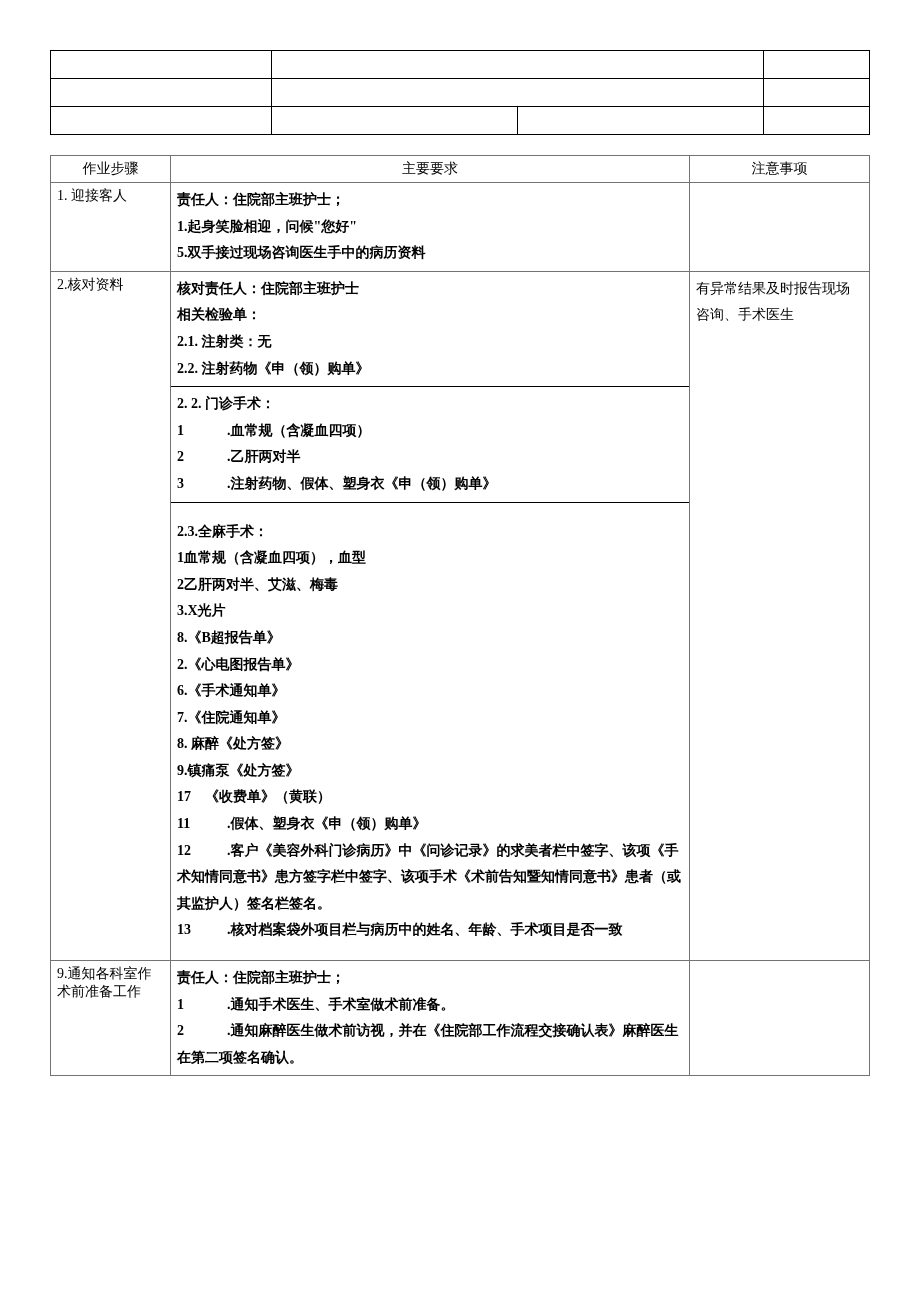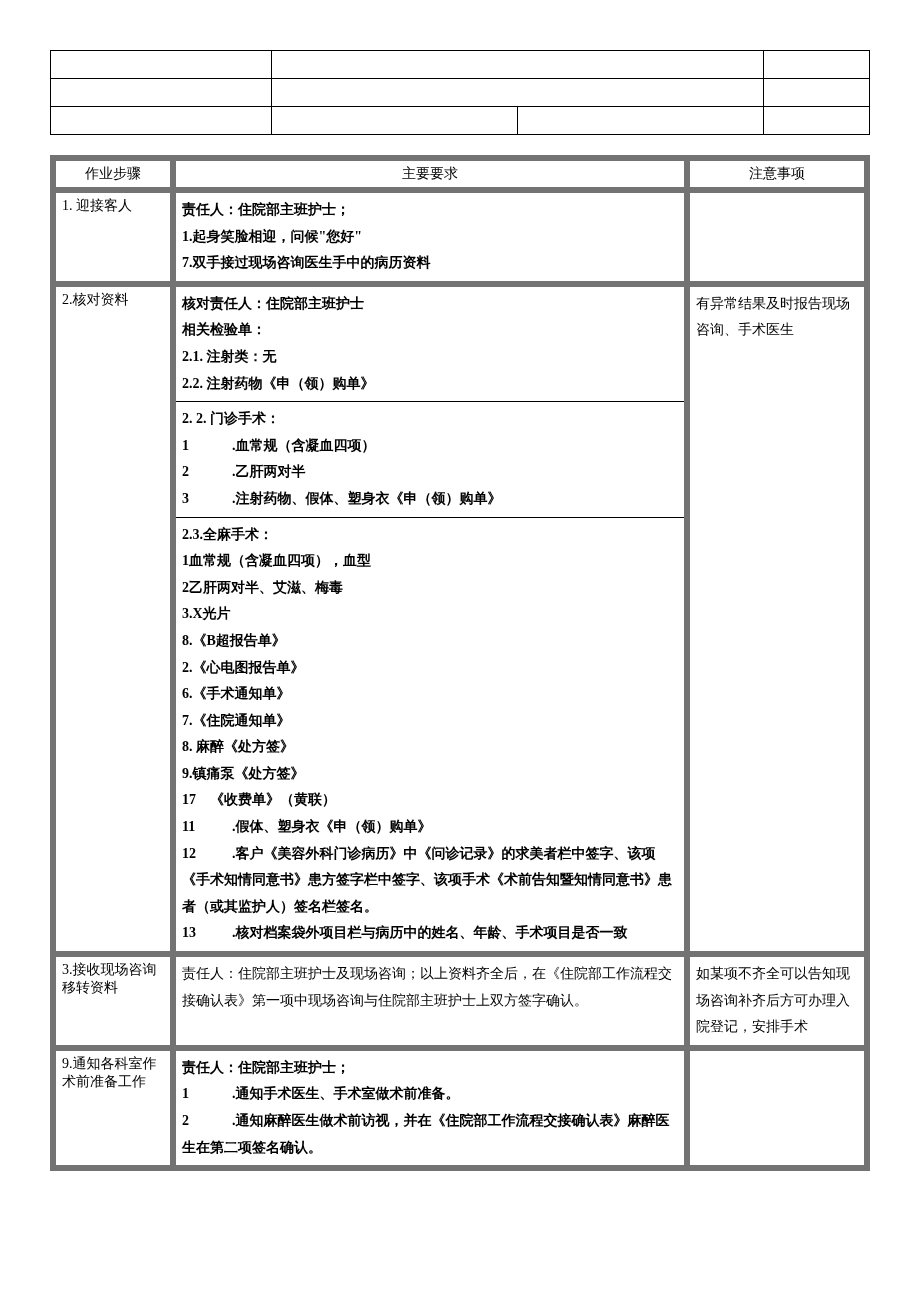--- a/index.html
+++ b/index.html
@@ -22,21 +22,21 @@
     .header-table td {
       border: 1px solid #000;
       height: 28px;
       padding: 4px 8px;
     }
     .main-table {
       width: 100%;
       border-collapse: collapse;
     }
     .main-table td, .main-table th {
-      border: 6px solid #737373;
+      border: 1px solid #737373;
       padding: 4px 6px;
       vertical-align: top;
       text-align: left;
       font-weight: normal;
     }
     .main-table th {
       text-align: center;
     }
     .col-step {
       width: 120px;
@@ -88,21 +88,21 @@
       <th class="col-note">注意事项</th>
     </tr>
   </thead>
   <tbody>
     <tr>
       <td class="col-step">1. 迎接客人</td>
       <td>
         <div class="req-block">
           <p>责任人：住院部主班护士；</p>
           <p>1.起身笑脸相迎，问候"您好"</p>
-          <p>7.双手接过现场咨询医生手中的病历资料</p>
+          <p>5.双手接过现场咨询医生手中的病历资料</p>
         </div>
       </td>
       <td class="col-note"></td>
     </tr>
 
     <tr>
       <td class="col-step">2.核对资料</td>
       <td style="padding:0">
         <div class="req-block" style="padding:4px 6px">
           <p>核对责任人：住院部主班护士</p>
@@ -111,45 +111,40 @@
           <p>2.2. 注射药物《申（领）购单》</p>
         </div>
         <div style="border-top:1px solid #000"></div>
         <div class="req-block" style="padding:4px 6px">
           <p>2. 2. 门诊手术：</p>
           <p><span class="num-sp">1</span><span>.血常规（含凝血四项）</span></p>
           <p><span class="num-sp">2</span><span>.乙肝两对半</span></p>
           <p><span class="num-sp">3</span><span>.注射药物、假体、塑身衣《申（领）购单》</span></p>
         </div>
         <div style="border-top:1px solid #000"></div>
-        <div class="req-block" style="padding:4px 6px">
+        <div class="req-block" style="padding:16px 6px">
           <p>2.3.全麻手术：</p>
           <p>1血常规（含凝血四项），血型</p>
           <p>2乙肝两对半、艾滋、梅毒</p>
           <p>3.X光片</p>
           <p>8.《B超报告单》</p>
           <p>2.《心电图报告单》</p>
           <p>6.《手术通知单》</p>
           <p>7.《住院通知单》</p>
           <p>8. 麻醉《处方签》</p>
           <p>9.镇痛泵《处方签》</p>
           <p>17　《收费单》（黄联）</p>
           <p><span class="num-sp">11</span><span>.假体、塑身衣《申（领）购单》</span></p>
           <p><span class="num-sp">12</span><span>.客户《美容外科门诊病历》中《问诊记录》的求美者栏中签字、该项《手术知情同意书》患方签字栏中签字、该项手术《术前告知暨知情同意书》患者（或其监护人）签名栏签名。</span></p>
           <p><span class="num-sp">13</span><span>.核对档案袋外项目栏与病历中的姓名、年龄、手术项目是否一致</span></p>
         </div>
       </td>
       <td class="col-note req-block">有异常结果及时报告现场咨询、手术医生</td>
     </tr>
 
-    <tr>
-      <td class="col-step">3.接收现场咨询移转资料</td>
-      <td class="req-block">责任人：住院部主班护士及现场咨询；以上资料齐全后，在《住院部工作流程交接确认表》第一项中现场咨询与住院部主班护士上双方签字确认。</td>
-      <td class="col-note req-block">如某项不齐全可以告知现场咨询补齐后方可办理入院登记，安排手术</td>
-    </tr>
 
     <tr>
       <td class="col-step">9.通知各科室作术前准备工作</td>
       <td>
         <div class="req-block">
           <p>责任人：住院部主班护士；</p>
           <p><span class="num-sp">1</span><span>.通知手术医生、手术室做术前准备。</span></p>
           <p><span class="num-sp">2</span><span>.通知麻醉医生做术前访视，并在《住院部工作流程交接确认表》麻醉医生在第二项签名确认。</span></p>
         </div>
       </td>

